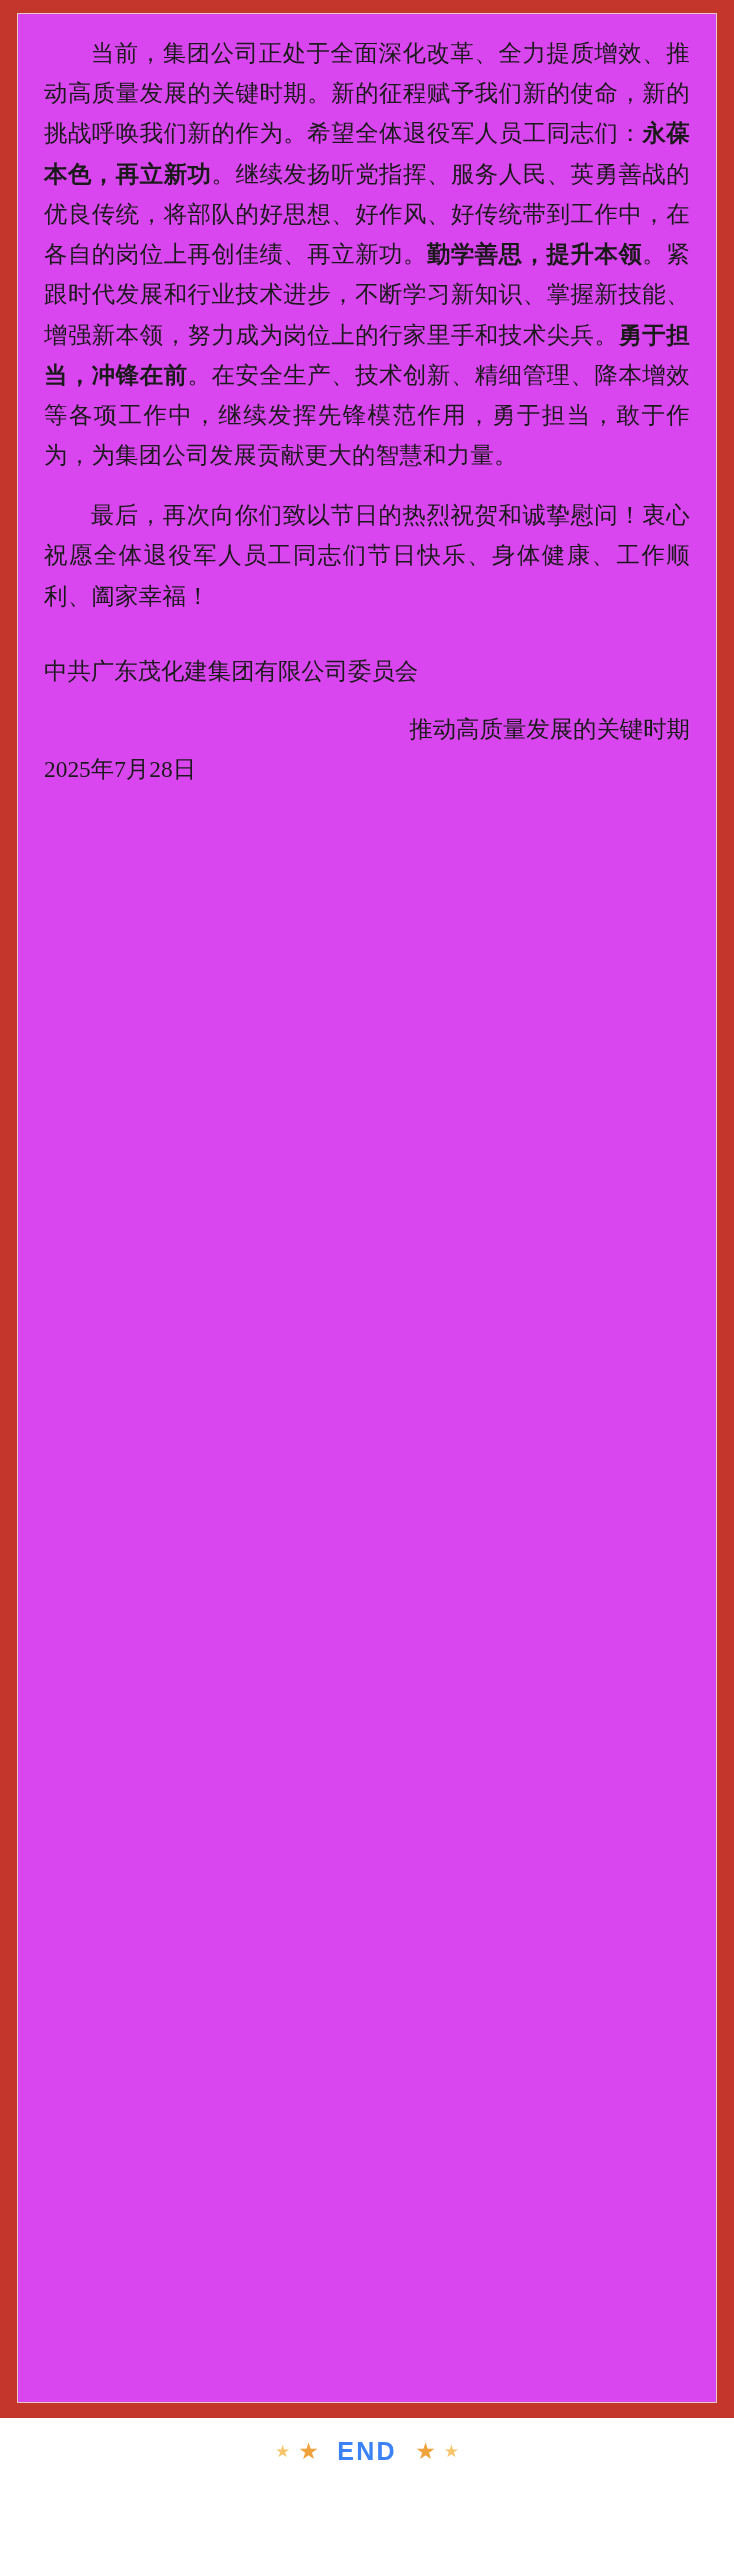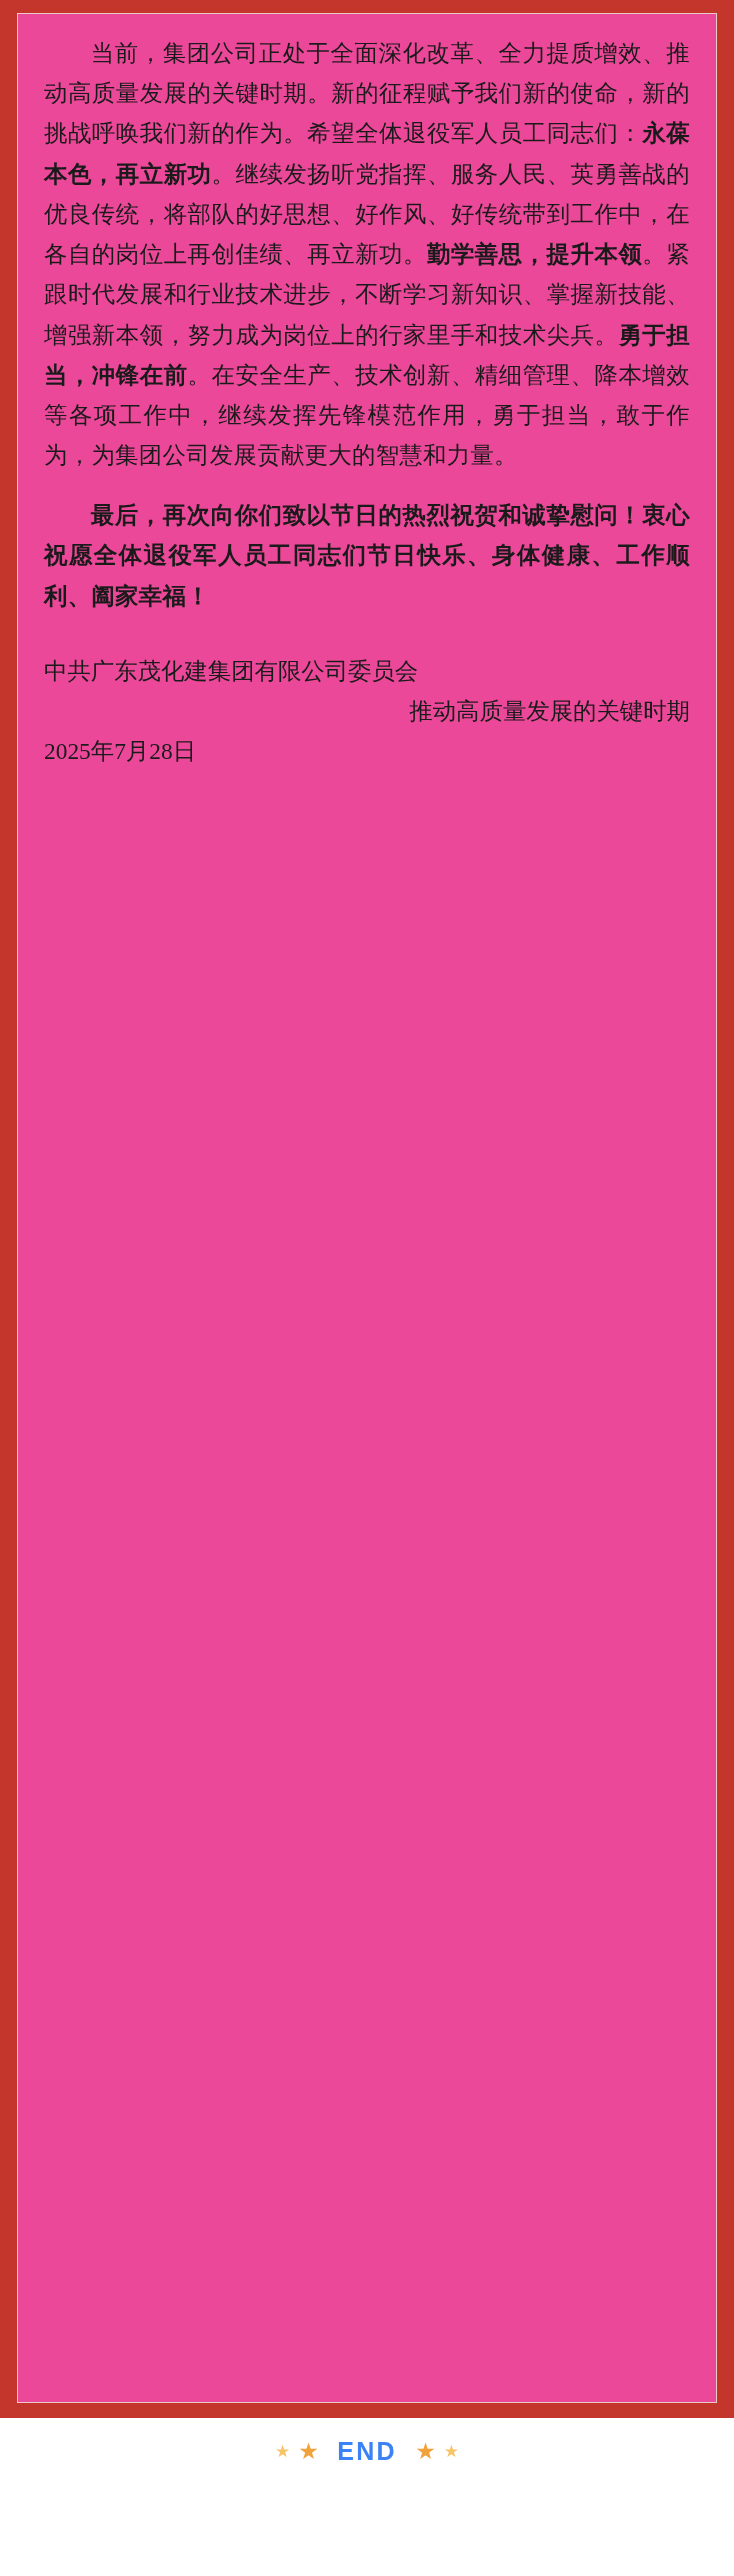--- a/index.html
+++ b/index.html
@@ -26,53 +26,53 @@
     background: #c4362c;
     padding: 0 0 0 0;
     position: relative;
   }
   .doc-frame-inner {
     background: #c4362c;
     padding: 12.6px 17px 15px 17px;
     box-sizing: border-box;
   }
   .doc-paper {
-    background: #ec4899;
+    background: #d946ef;
     border: 1.7px solid #e8c9c3;
     box-sizing: border-box;
     padding: 19.4px 26px 34px 26px;
     min-height: 2390px;
   }
   .doc-body {
     font-size: 23.4px;
     line-height: 1.72;
     color: #1a1a1a;
     text-align: justify;
     text-justify: inter-ideograph;
     letter-spacing: 0.3px;
   }
   .para {
     margin: 0 0 19.4px 0;
     text-indent: 2em;
   }
   .para:last-of-type {
     margin-bottom: 4px;
-    font-weight: bold;
   }
   b.em {
     font-weight: bold;
   }
   .signature {
     margin-top: 35px;
     font-size: 23.4px;
     line-height: 1.72;
     color: #1a1a1a;
   }
   .sig-line {
     text-align: right;
+    margin-top: 18px;
   }
   .sig-line.first {
     text-align: justify;
     text-justify: inter-ideograph;
   }
   .sig-date {
     text-align: left;
     font-family: Liberation Serif, serif;
   }
   

